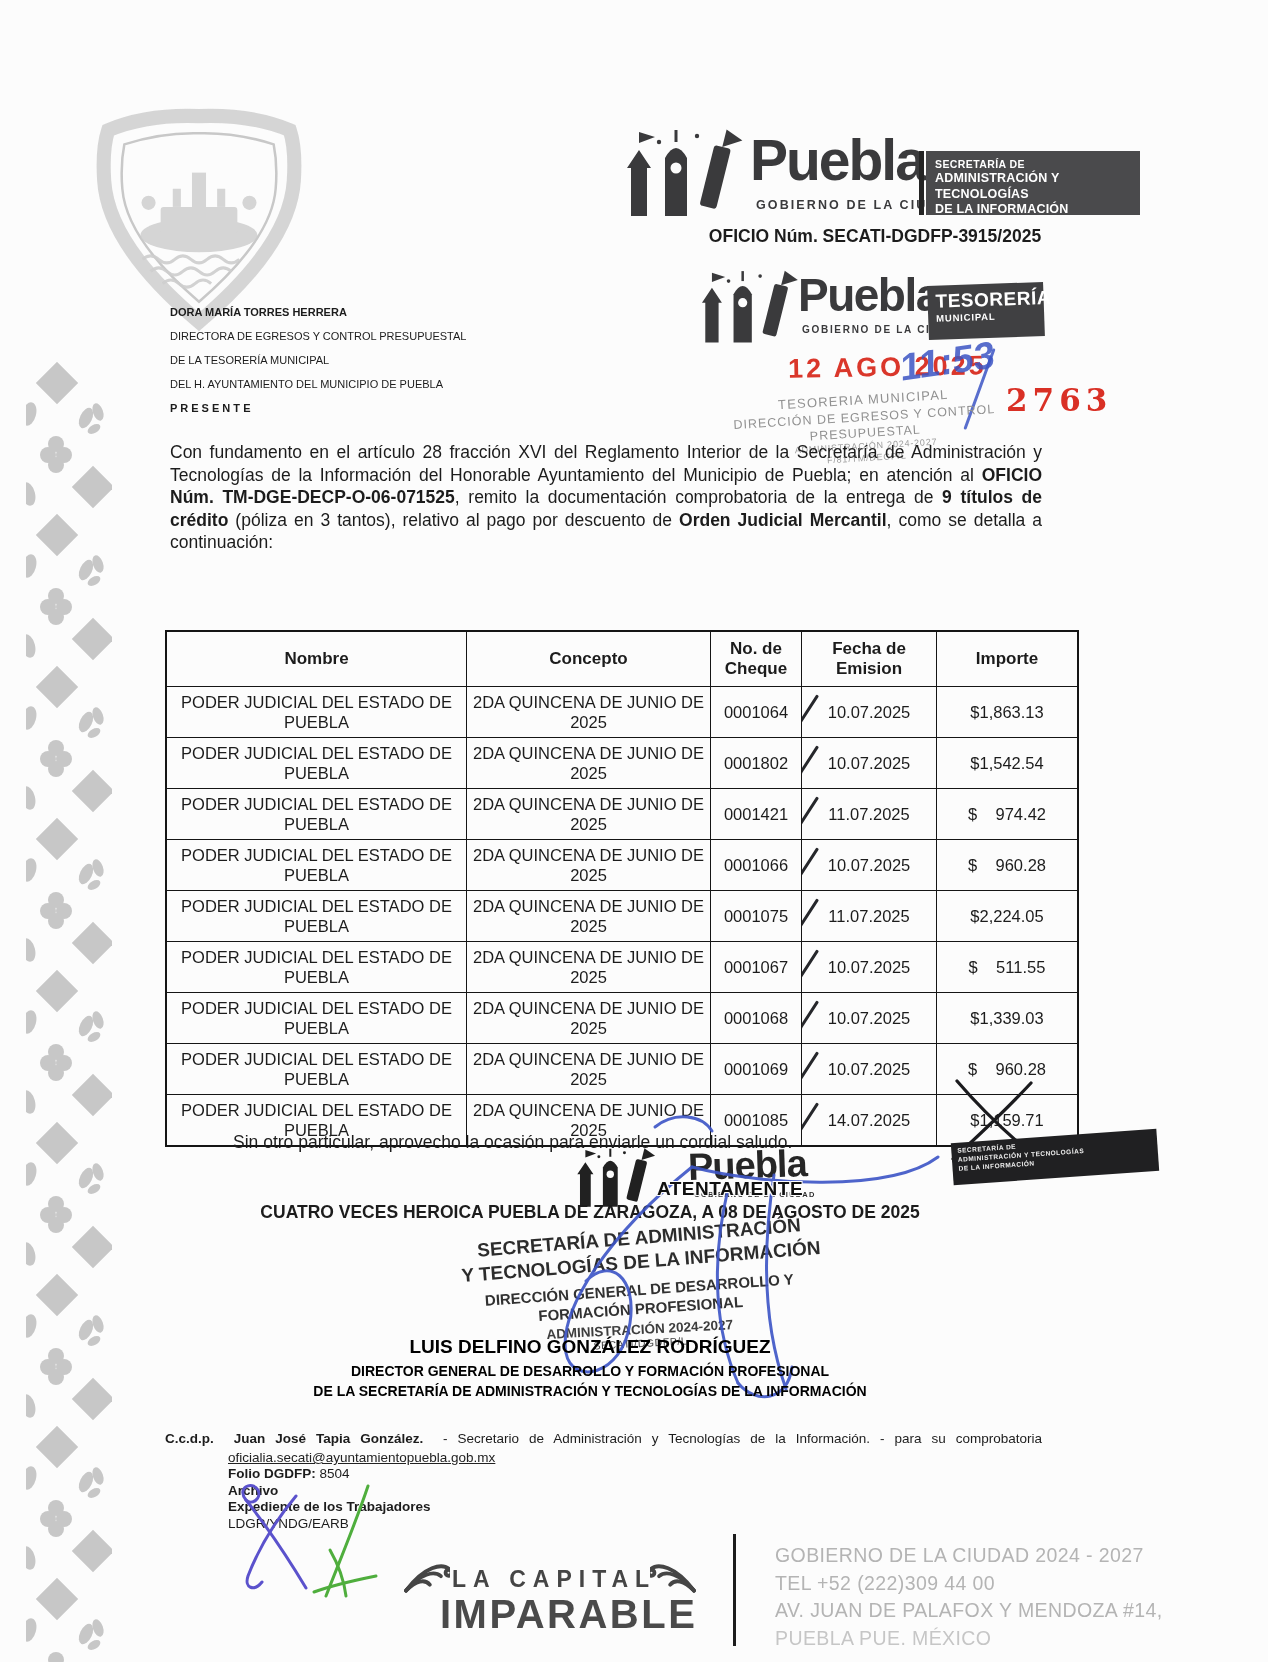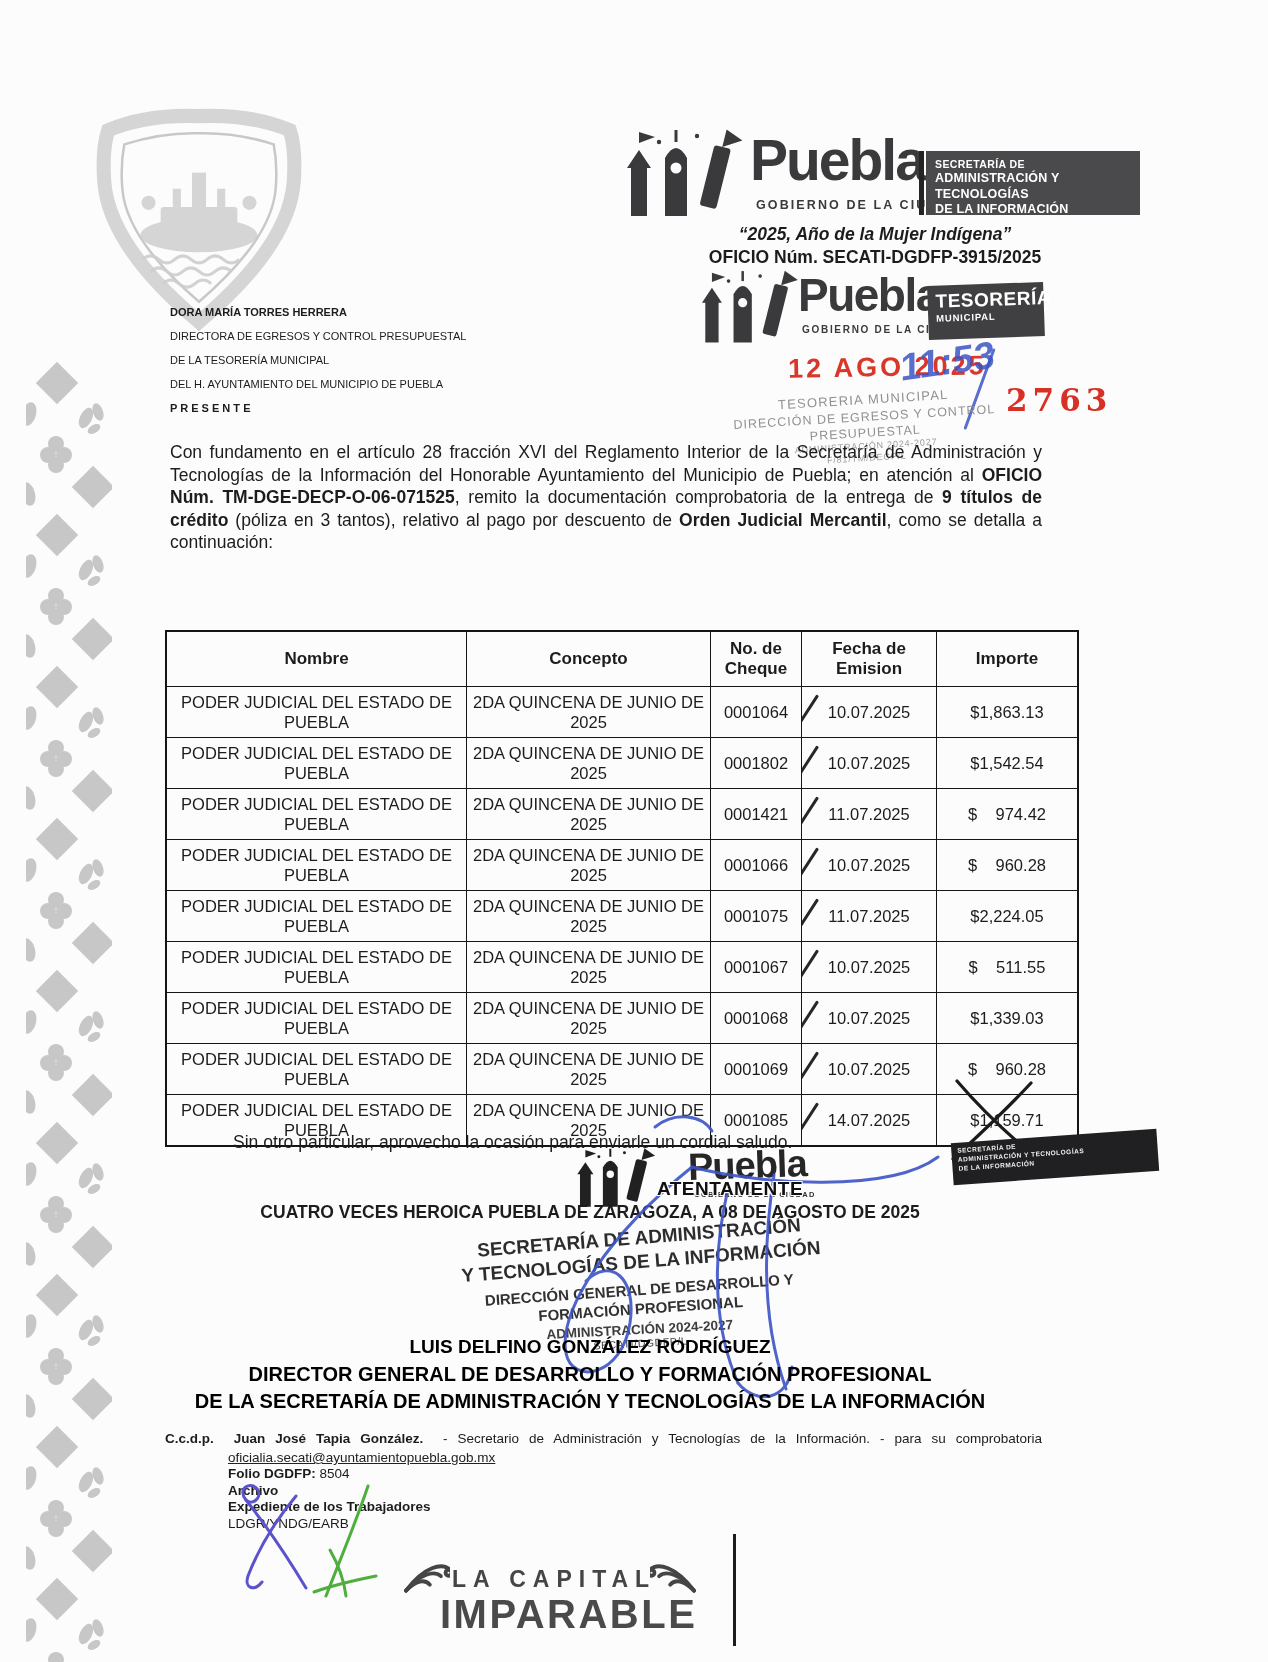--- a/index.html
+++ b/index.html
@@ -81,21 +81,21 @@
   .city-date{left:120px;top:1202px;width:940px;text-align:center;font-size:17.5px;font-weight:bold;}
   .stamp-g1{left:420px;top:1226px;width:440px;text-align:center;transform:rotate(-4.5deg);
             font-size:19px;font-weight:bold;line-height:24px;color:#1d1d1d;opacity:.93;}
   .stamp-g2{left:450px;top:1280px;width:380px;text-align:center;transform:rotate(-4deg);
             font-size:15px;font-weight:bold;line-height:19px;color:#222;opacity:.93;}
   .stamp-g3{left:470px;top:1322px;width:340px;text-align:center;transform:rotate(-3deg);color:#2a2a2a;opacity:.9;}
   .stamp-g3 .s5{font-size:13.5px;font-weight:bold;}
   .stamp-g3 .s6{font-size:10.5px;letter-spacing:.6px;}
   .signer{left:120px;top:1336px;width:940px;text-align:center;font-weight:bold;color:#000000;}
   .signer .nm{font-size:19px;}
-  .signer .t1,.signer .t2{font-size:20px;margin-top:4.5px;}
+  .signer .t1,.signer .t2{font-size:14px;margin-top:4.5px;}
 
   
   .cc-line1{left:165px;top:1431px;width:877px;font-size:13.5px;text-align:justify;text-align-last:justify;}
   .cc-line1 .b{font-weight:bold;}
   .cc-rest{left:228px;top:1450px;font-size:13.5px;line-height:16.4px;}
   .cc-rest .email{text-decoration:underline;color:#222;}
   .cc-rest .b{font-weight:bold;}
 
   
   .wing{color:#454545;}
@@ -191,21 +191,20 @@
   <div class="abs hdr-wordmark">Puebla</div>
   <div class="abs hdr-tagline">GOBIERNO DE LA CIUDAD</div>
   <div class="abs hdr-bar"></div>
   <div class="abs secati-box">
     <div class="l1">SECRETARÍA DE</div>
     <div class="l2">ADMINISTRACIÓN Y TECNOLOGÍAS</div>
     <div class="l3">DE LA INFORMACIÓN</div>
   </div>
 
   <div class="abs motto-wrap">
-    <div class="motto">“2025, Año de la Mujer Indígena”</div>
     <div class="oficio-num">OFICIO Núm. SECATI-DGDFP-3915/2025</div>
   </div>
 
   <svg class="abs tes-icons" width="108" height="80">
       <use href="#puebla-icons"></use>
     </svg>
   <div class="abs tes-wordmark">Puebla</div>
   <div class="abs tes-tagline">GOBIERNO DE LA CIUDAD</div>
   <div class="abs tes-box">
     <div class="l1">TESORERÍA</div>
@@ -396,14 +395,20 @@
 
   <svg class="abs wing wing-left" width="54" height="34">
       <use href="#wing-icon" transform="scale(-1,1) translate(-60,0)"></use>
     </svg>
   <div class="abs slogan1">LA CAPITAL</div>
   <svg class="abs wing wing-right" width="54" height="34">
       <use href="#wing-icon" transform="scale(-1,1) translate(-60,0)"></use>
     </svg>
   <div class="abs slogan2">IMPARABLE</div>
   <div class="abs foot-divider"></div>
+  <div class="abs foot-right">
+    <div class="f1">GOBIERNO DE LA CIUDAD 2024 - 2027</div>
+    <div class="f2">TEL +52 (222)309 44 00</div>
+    <div class="f3">AV. JUAN DE PALAFOX Y MENDOZA #14,</div>
+    <div class="f4">PUEBLA PUE. MÉXICO</div>
+  </div>
 
 </div>
 
 </body></html>

